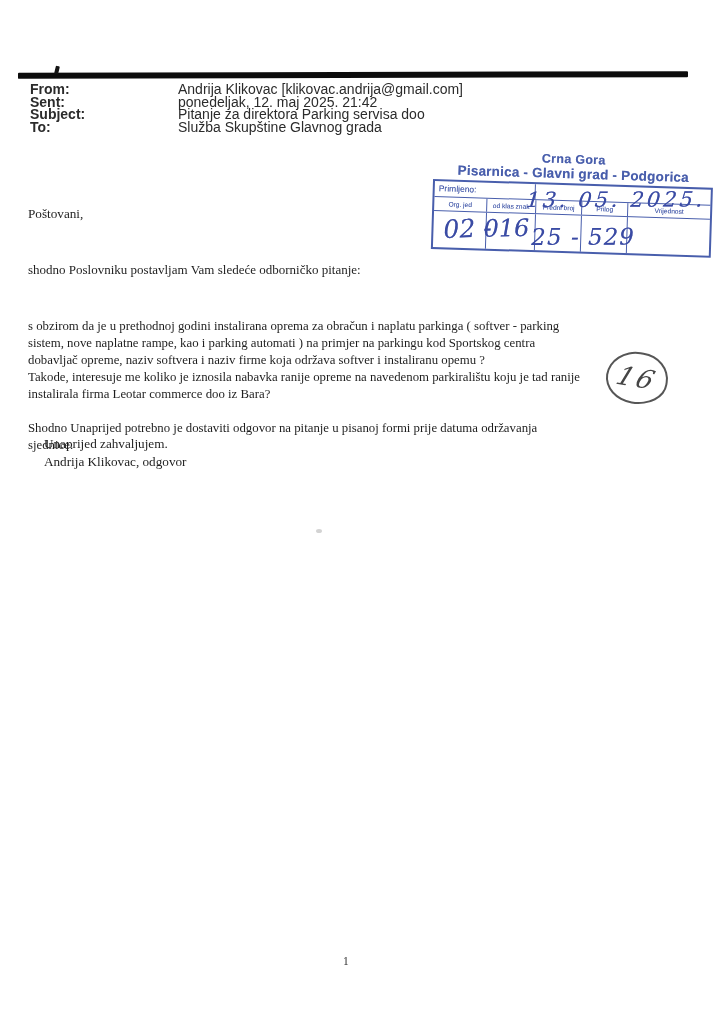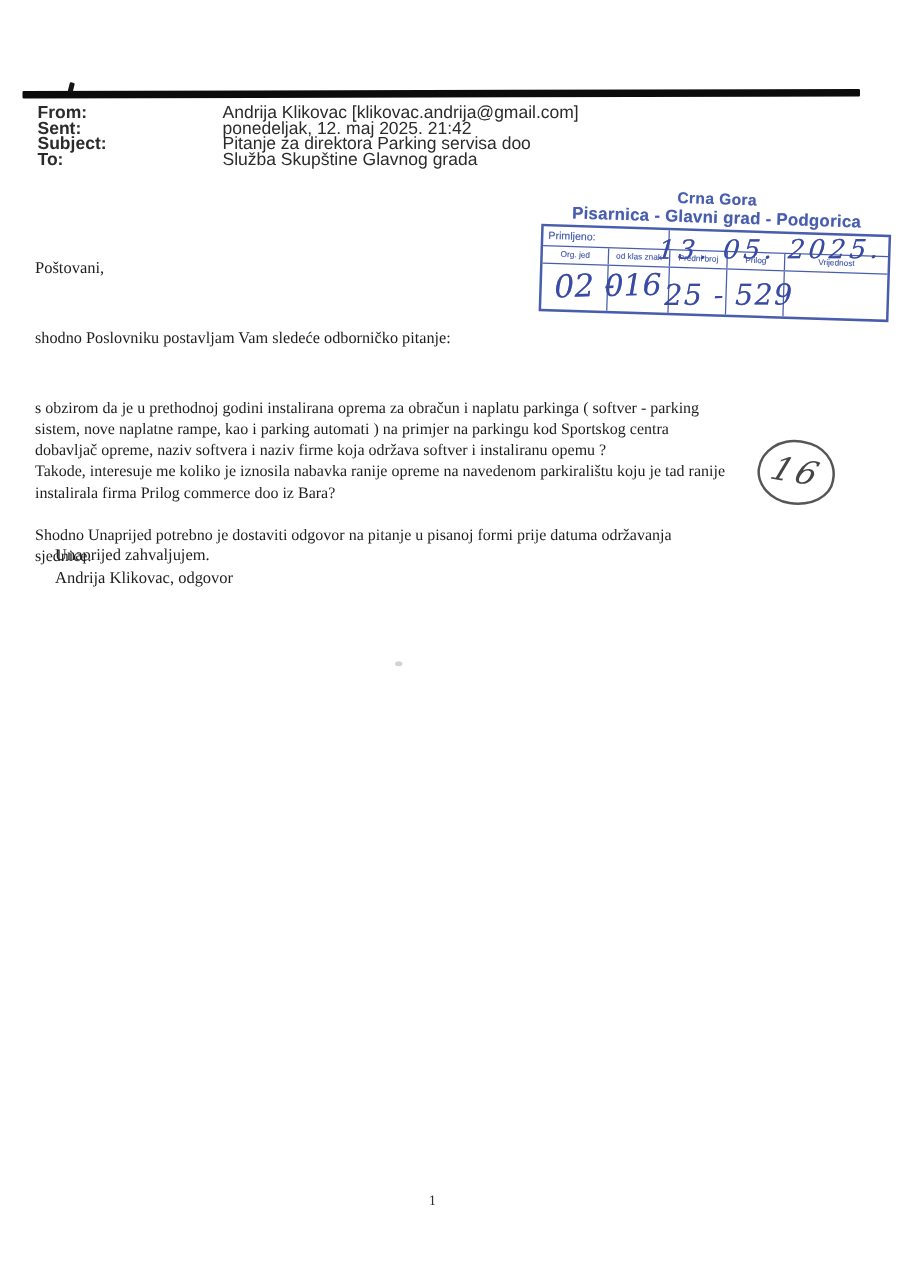--- a/index.html
+++ b/index.html
@@ -128,21 +128,21 @@
 </div>
 
 <div class="salutation">Poštovani,</div>
 <div class="intro">shodno Poslovniku postavljam Vam sledeće odborničko pitanje:</div>
 
 <div class="body-block">
   <div class="body-line">s obzirom da je u prethodnoj godini instalirana oprema za obračun i naplatu parkinga ( softver - parking</div>
   <div class="body-line">sistem, nove naplatne rampe, kao i parking automati ) na primjer na parkingu kod Sportskog centra</div>
   <div class="body-line">dobavljač opreme, naziv softvera i naziv firme koja održava softver i instaliranu opemu ?</div>
   <div class="body-line">Takode, interesuje me koliko je iznosila nabavka ranije opreme na navedenom parkiralištu koju je tad ranije</div>
-  <div class="body-line">instalirala firma Prilog commerce doo iz Bara?</div>
+  <div class="body-line">instalirala firma Leotar commerce doo iz Bara?</div>
   <div class="body-line"></div>
   <div class="body-line">Shodno Unaprijed potrebno je dostaviti odgovor na pitanje u pisanoj formi prije datuma održavanja</div>
   <div class="body-line">sjednice.</div>
 </div>
 
 <div class="closing-block">
   <div class="body-line">Unaprijed zahvaljujem.</div>
   <div class="body-line">Andrija Klikovac, odgovor</div>
 </div>
 

